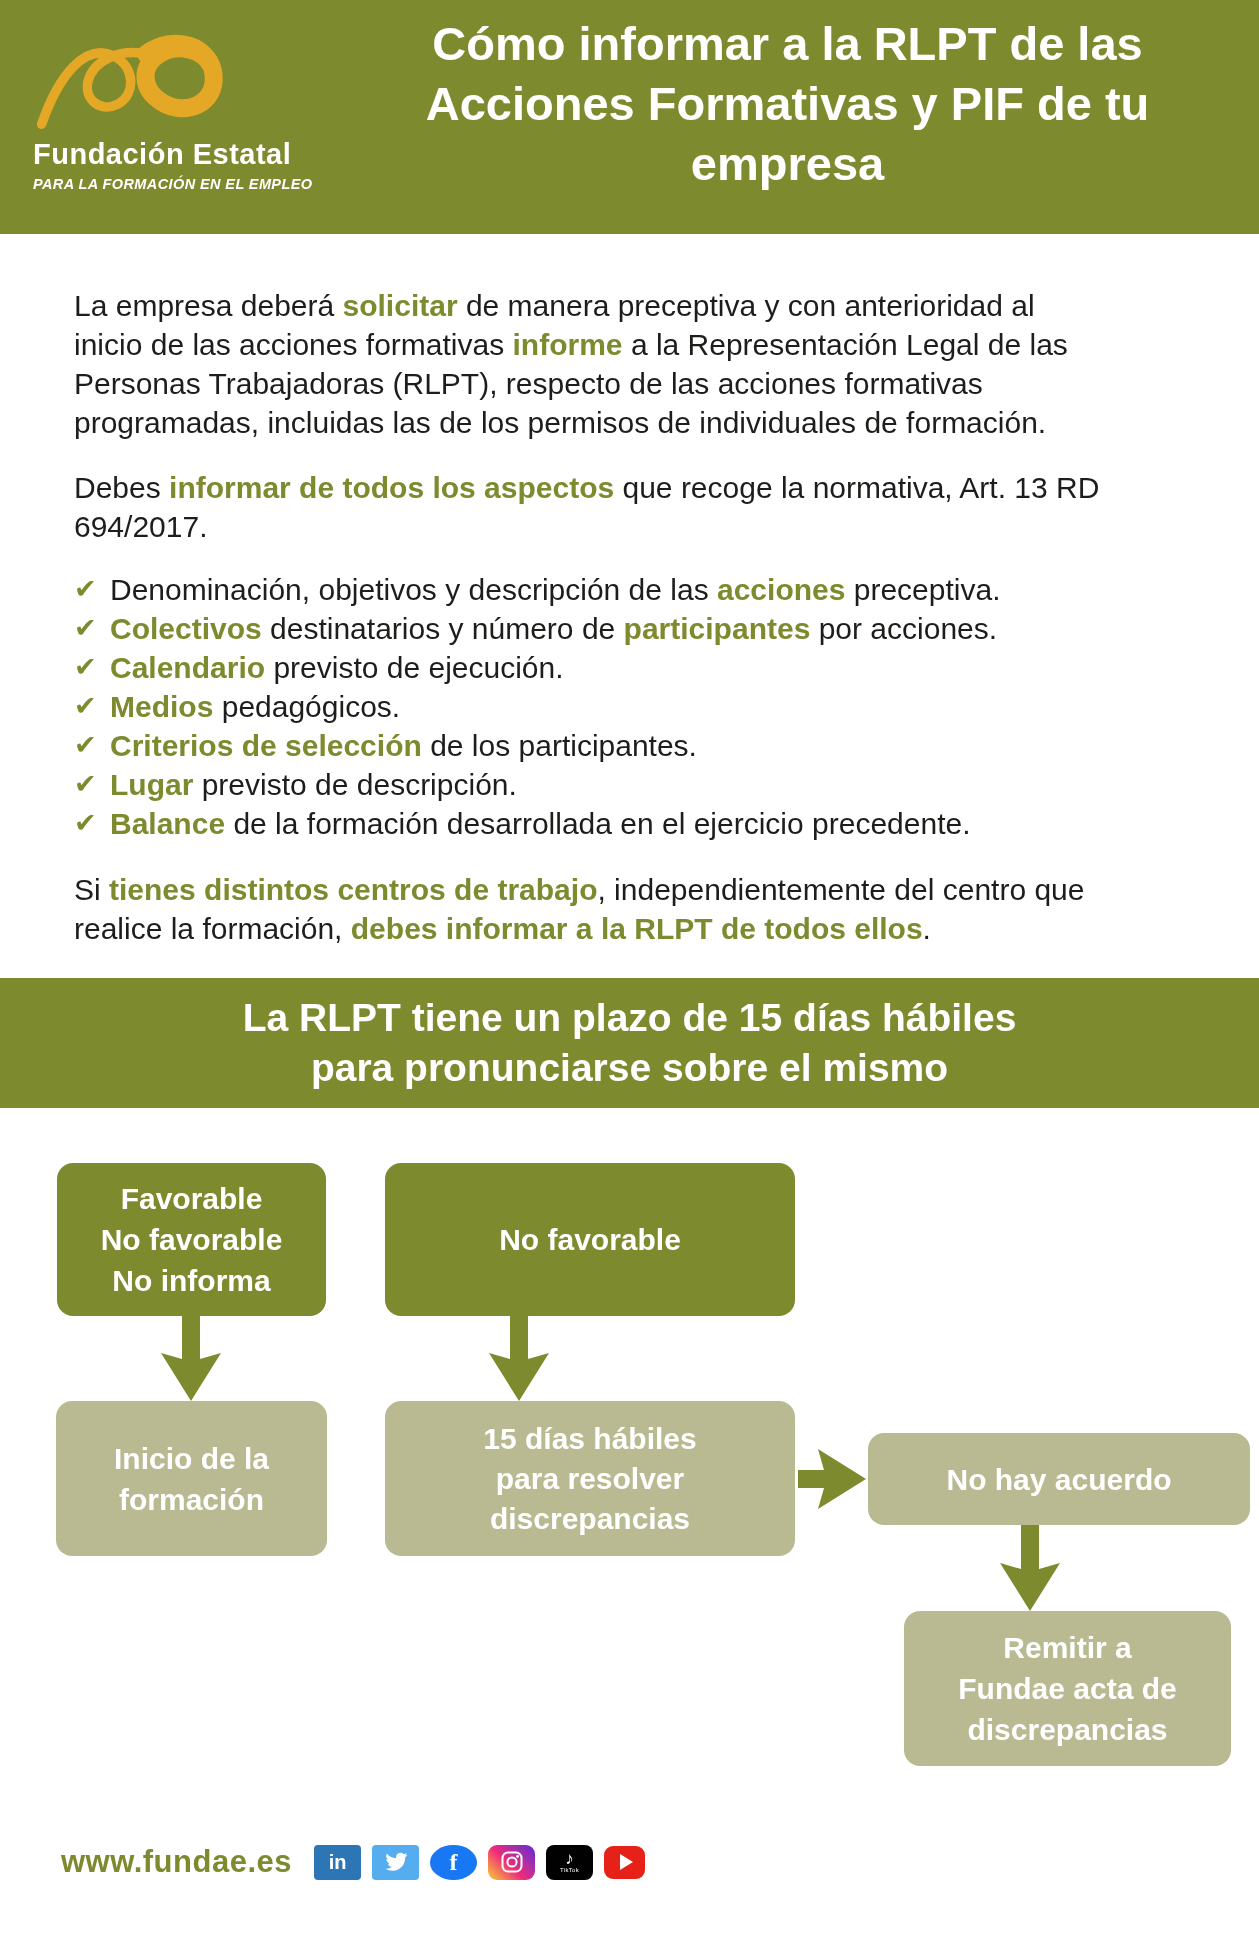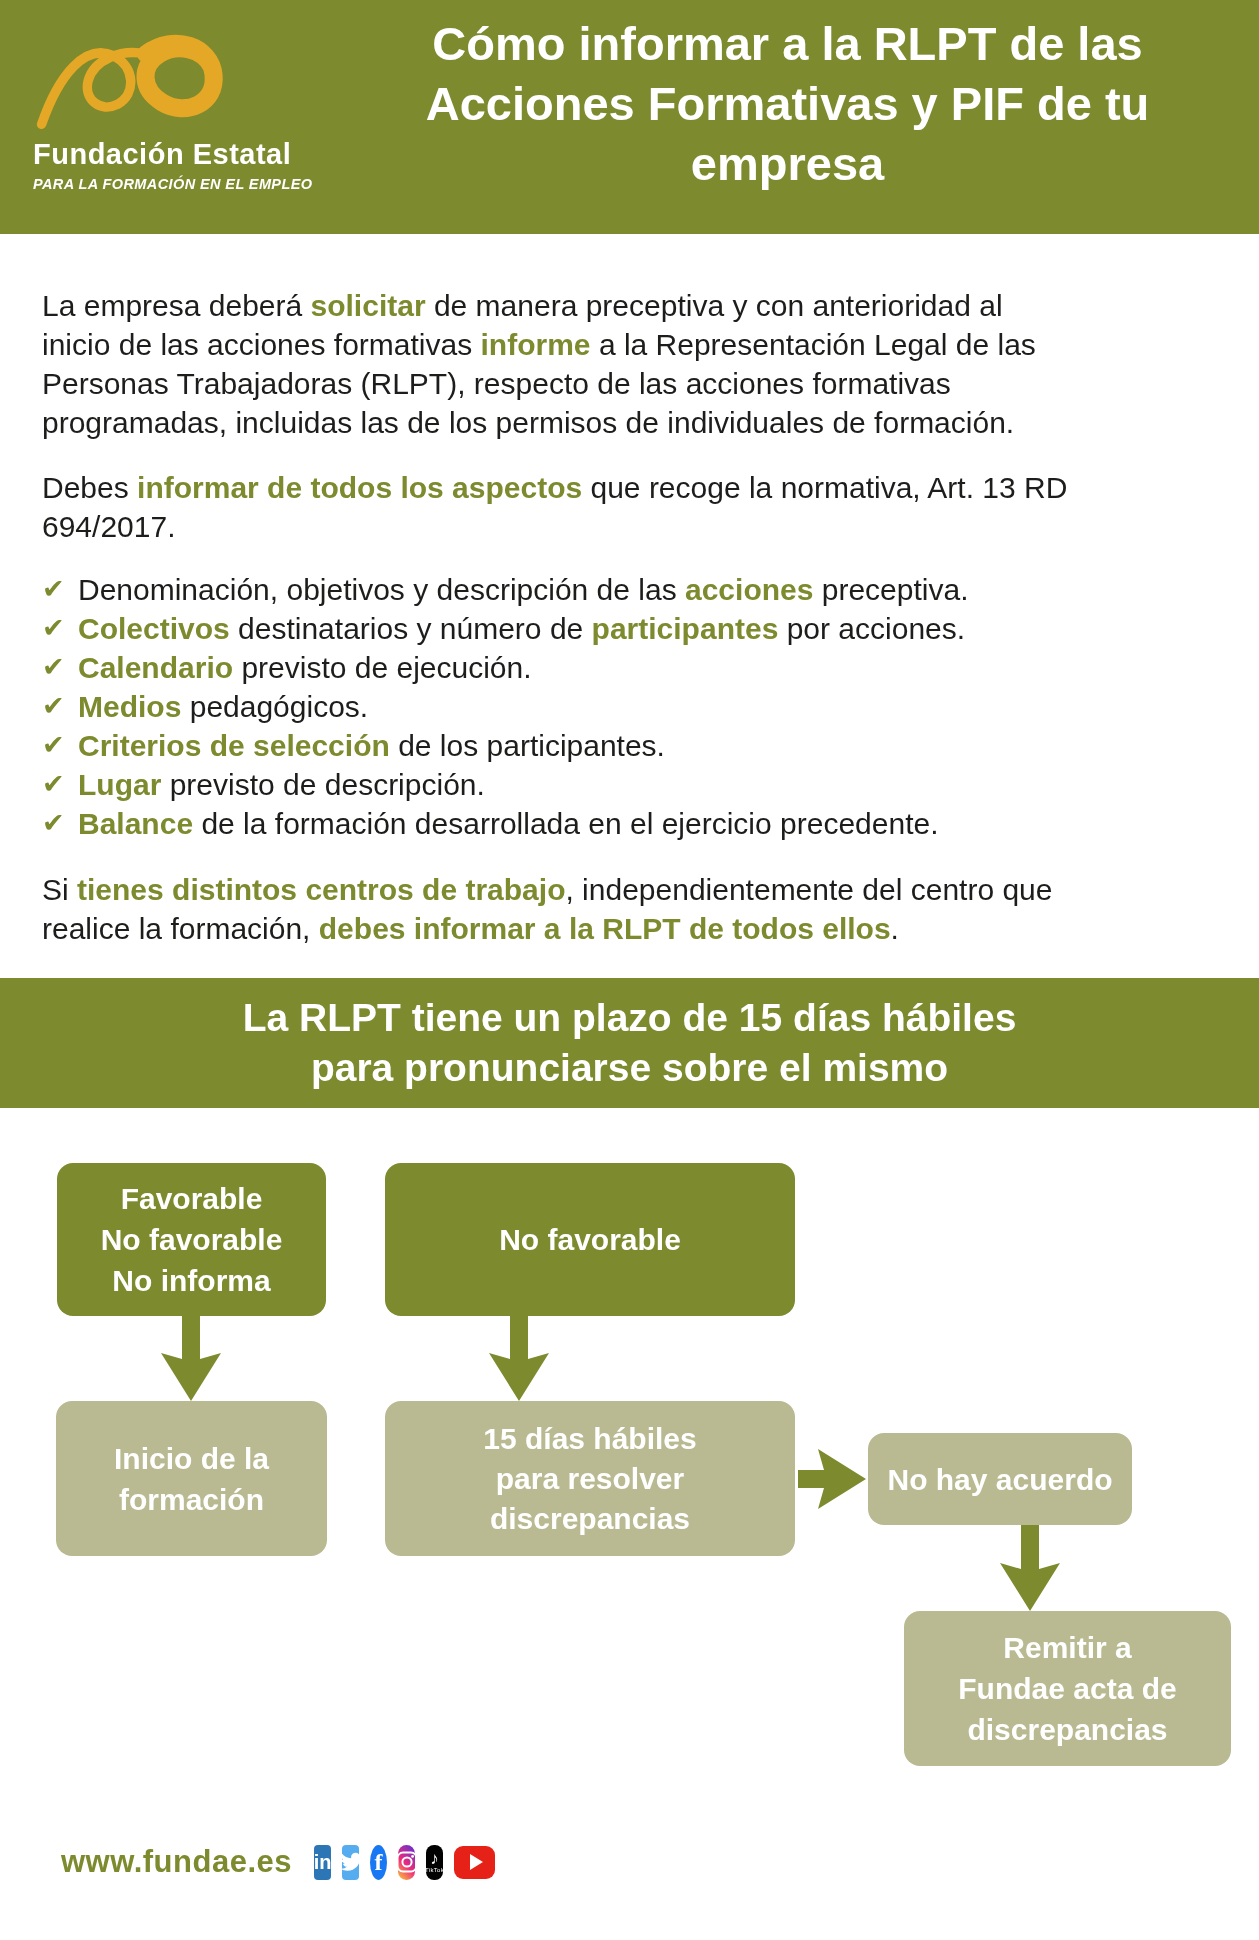--- a/index.html
+++ b/index.html
@@ -28,21 +28,21 @@
   .brand-tagline{
     display:block;margin-top:5px;color:#ffffff;font-size:14.5px;
     font-style:italic;font-weight:bold;letter-spacing:.4px;
   }
   .main-title{
     position:absolute;left:330px;top:14px;width:915px;
     color:#ffffff;font-size:47px;font-weight:bold;line-height:60px;
     text-align:center;white-space:pre-line;
   }
   
-  .intro{padding:52px 50px 0 42px;}
+  .intro{padding:52px 50px 0 42px;margin-left:32px;}
   .para{
     font-size:30px;line-height:39px;white-space:pre-wrap;
   }
   .para + .para{margin-top:26px;}
   .hl{color:var(--olive);font-weight:bold;}
   .checklist{margin-top:24px;list-style:none;}
   .check-item{
     display:flex;align-items:flex-start;font-size:30px;line-height:39px;
   }
   .check{
@@ -66,34 +66,34 @@
     position:absolute;border-radius:16px;display:flex;align-items:center;
     justify-content:center;text-align:center;color:#ffffff;
     font-size:30px;font-weight:bold;line-height:41px;white-space:pre-line;
   }
   .flow-box.dark{background:var(--olive);}
   .flow-box.light{background:var(--light-olive);}
   .box-outcomes{left:57px;top:55px;width:269px;height:153px;}
   .box-nofav{left:385px;top:55px;width:410px;height:153px;}
   .box-inicio{left:56px;top:293px;width:271px;height:155px;}
   .box-quince{left:385px;top:293px;width:410px;height:155px;line-height:40px;}
-  .box-noacuerdo{left:868px;top:325px;width:264px;height:92px;}
+  .box-noacuerdo{left:868px;top:325px;width:382px;height:92px;}
   .box-remitir{left:904px;top:503px;width:327px;height:155px;line-height:41px;}
   .flow-arrows{position:absolute;left:0;top:0;pointer-events:none;}
   
   .footer{
     display:flex;align-items:center;margin:24px 0 0 61px;height:40px;
   }
   .website{
     color:var(--olive);font-size:31px;font-weight:bold;letter-spacing:.5px;
     text-decoration:none;
   }
   .social-row{display:flex;align-items:center;gap:11px;margin-left:22px;}
   .social{
-    width:17px;height:35px;display:flex;align-items:center;justify-content:center;
+    width:47px;height:35px;display:flex;align-items:center;justify-content:center;
     text-decoration:none;flex-direction:column;
   }
   .social.linkedin{background:#2d76b5;border-radius:4px;}
   .social.linkedin span{color:#fff;font-weight:bold;font-size:20px;line-height:20px;}
   .social.twitter{background:#55acee;border-radius:4px;}
   .social.facebook{background:#1877f2;border-radius:50%;}
   .social.facebook span{color:#fff;font-weight:bold;font-size:24px;line-height:24px;font-family:"Liberation Serif",serif;}
   .social.instagram{
     background:linear-gradient(45deg,#f9ce34 0%,#ee2a7b 45%,#9b2fae 75%,#6228d7 100%);
     border-radius:9px;

